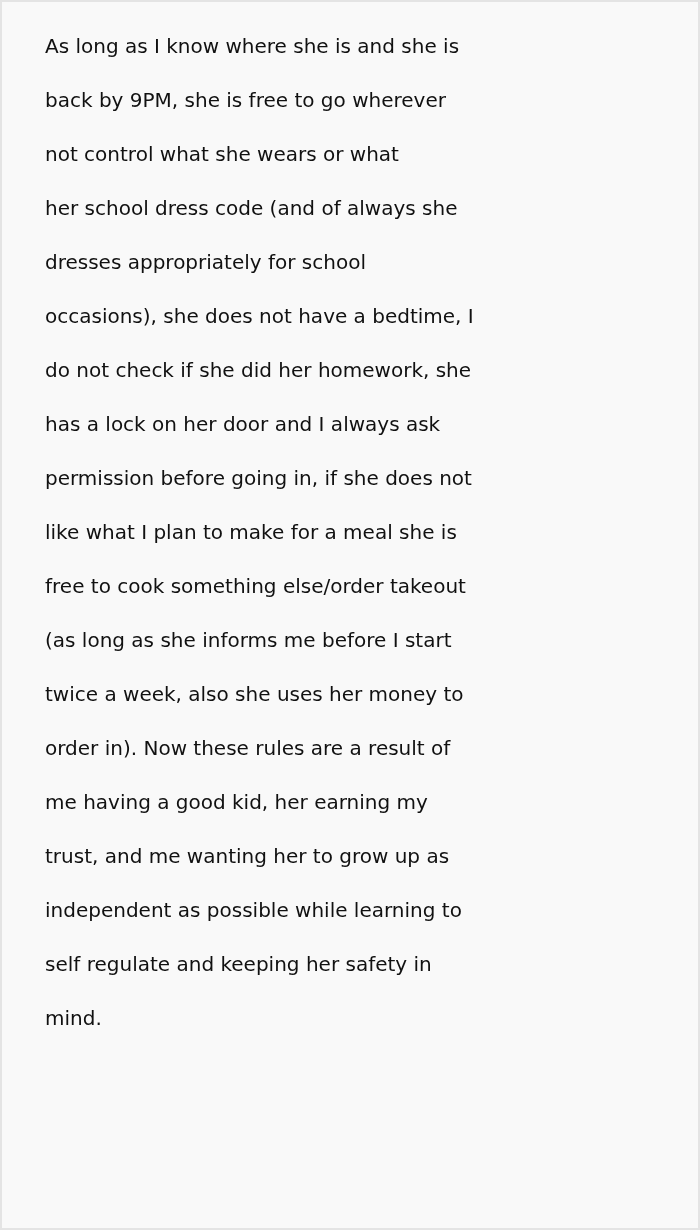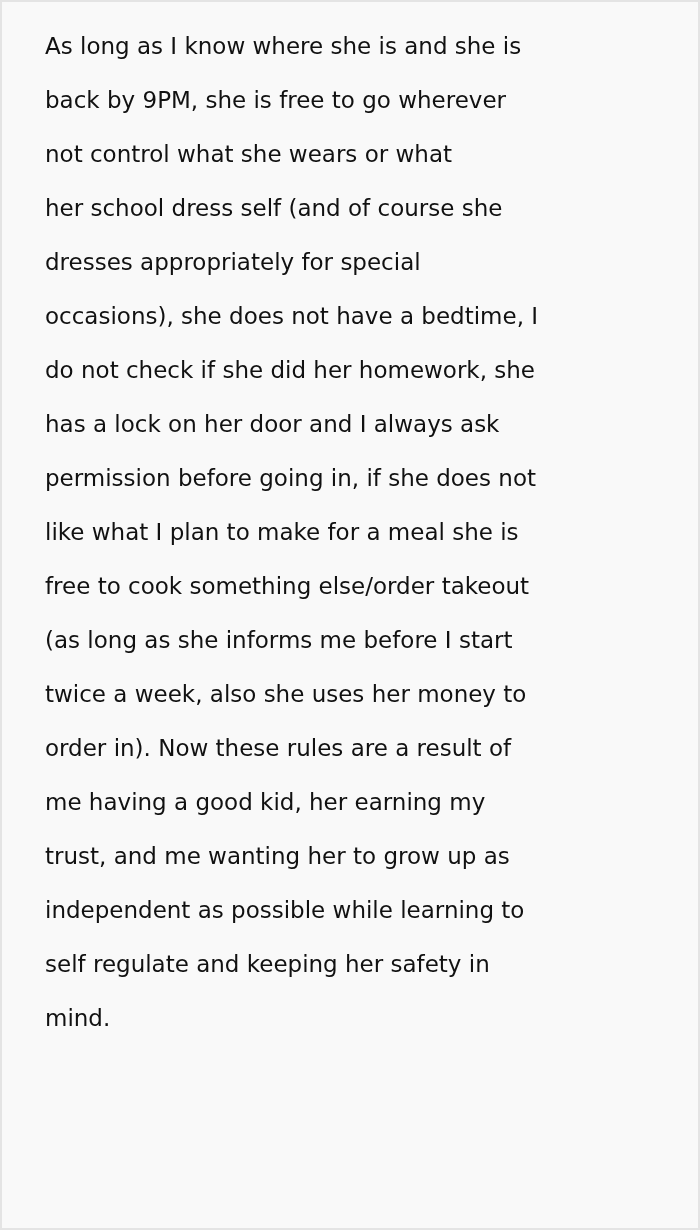--- a/index.html
+++ b/index.html
@@ -16,40 +16,40 @@
       box-sizing: border-box;
       width: 700px;
       height: 1230px;
       background: #f9f9f9;
       border: 2px solid #e4e4e4;
       padding: 17px 20px 0 43px;
     }
     .text-block {
       margin: 0;
       font-family: "DejaVu Sans", sans-serif;
-      font-size: 23px;
+      font-size: 20px;
       line-height: 54px;
       color: #111111;
       letter-spacing: 0;
     }
     .line {
       display: block;
       white-space: nowrap;
     }
   </style>
 </head>
 <body>
 
 <div class="card">
   <p class="text-block">
     <span class="line">As long as I know where she is and she is</span>
     <span class="line">back by 9PM, she is free to go wherever</span>
     <span class="line">not control what she wears or what</span>
-    <span class="line">her school dress self (and of course she</span>
-    <span class="line">dresses appropriately for special</span>
+    <span class="line">her school dress code (and of always she</span>
+    <span class="line">dresses appropriately for school</span>
     <span class="line">occasions), she does not have a bedtime, I</span>
     <span class="line">do not check if she did her homework, she</span>
     <span class="line">has a lock on her door and I always ask</span>
     <span class="line">permission before going in, if she does not</span>
     <span class="line">like what I plan to make for a meal she is</span>
     <span class="line">free to cook something else/order takeout</span>
     <span class="line">(as long as she informs me before I start</span>
     <span class="line">twice a week, also she uses her money to</span>
     <span class="line">order in). Now these rules are a result of</span>
     <span class="line">me having a good kid, her earning my</span>

